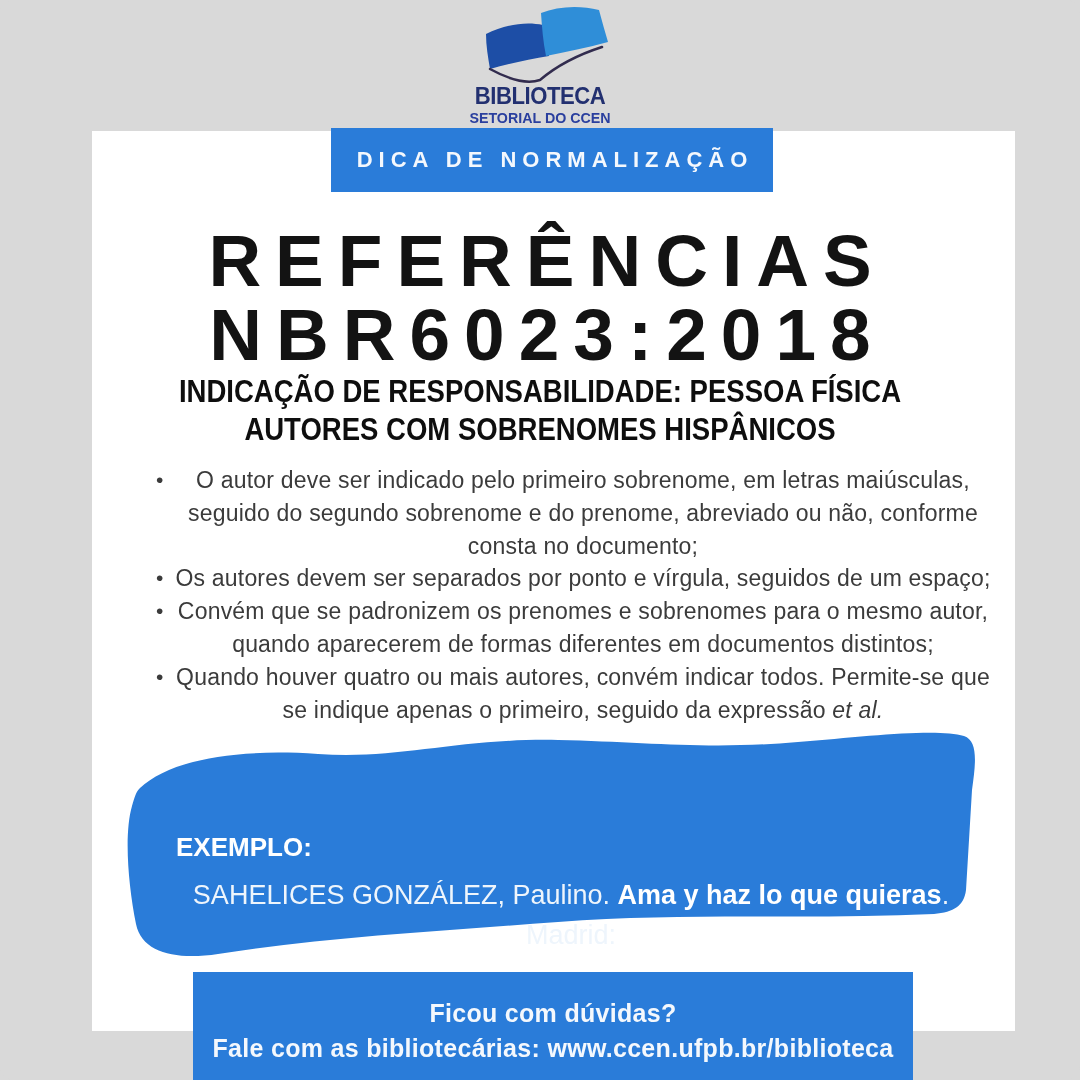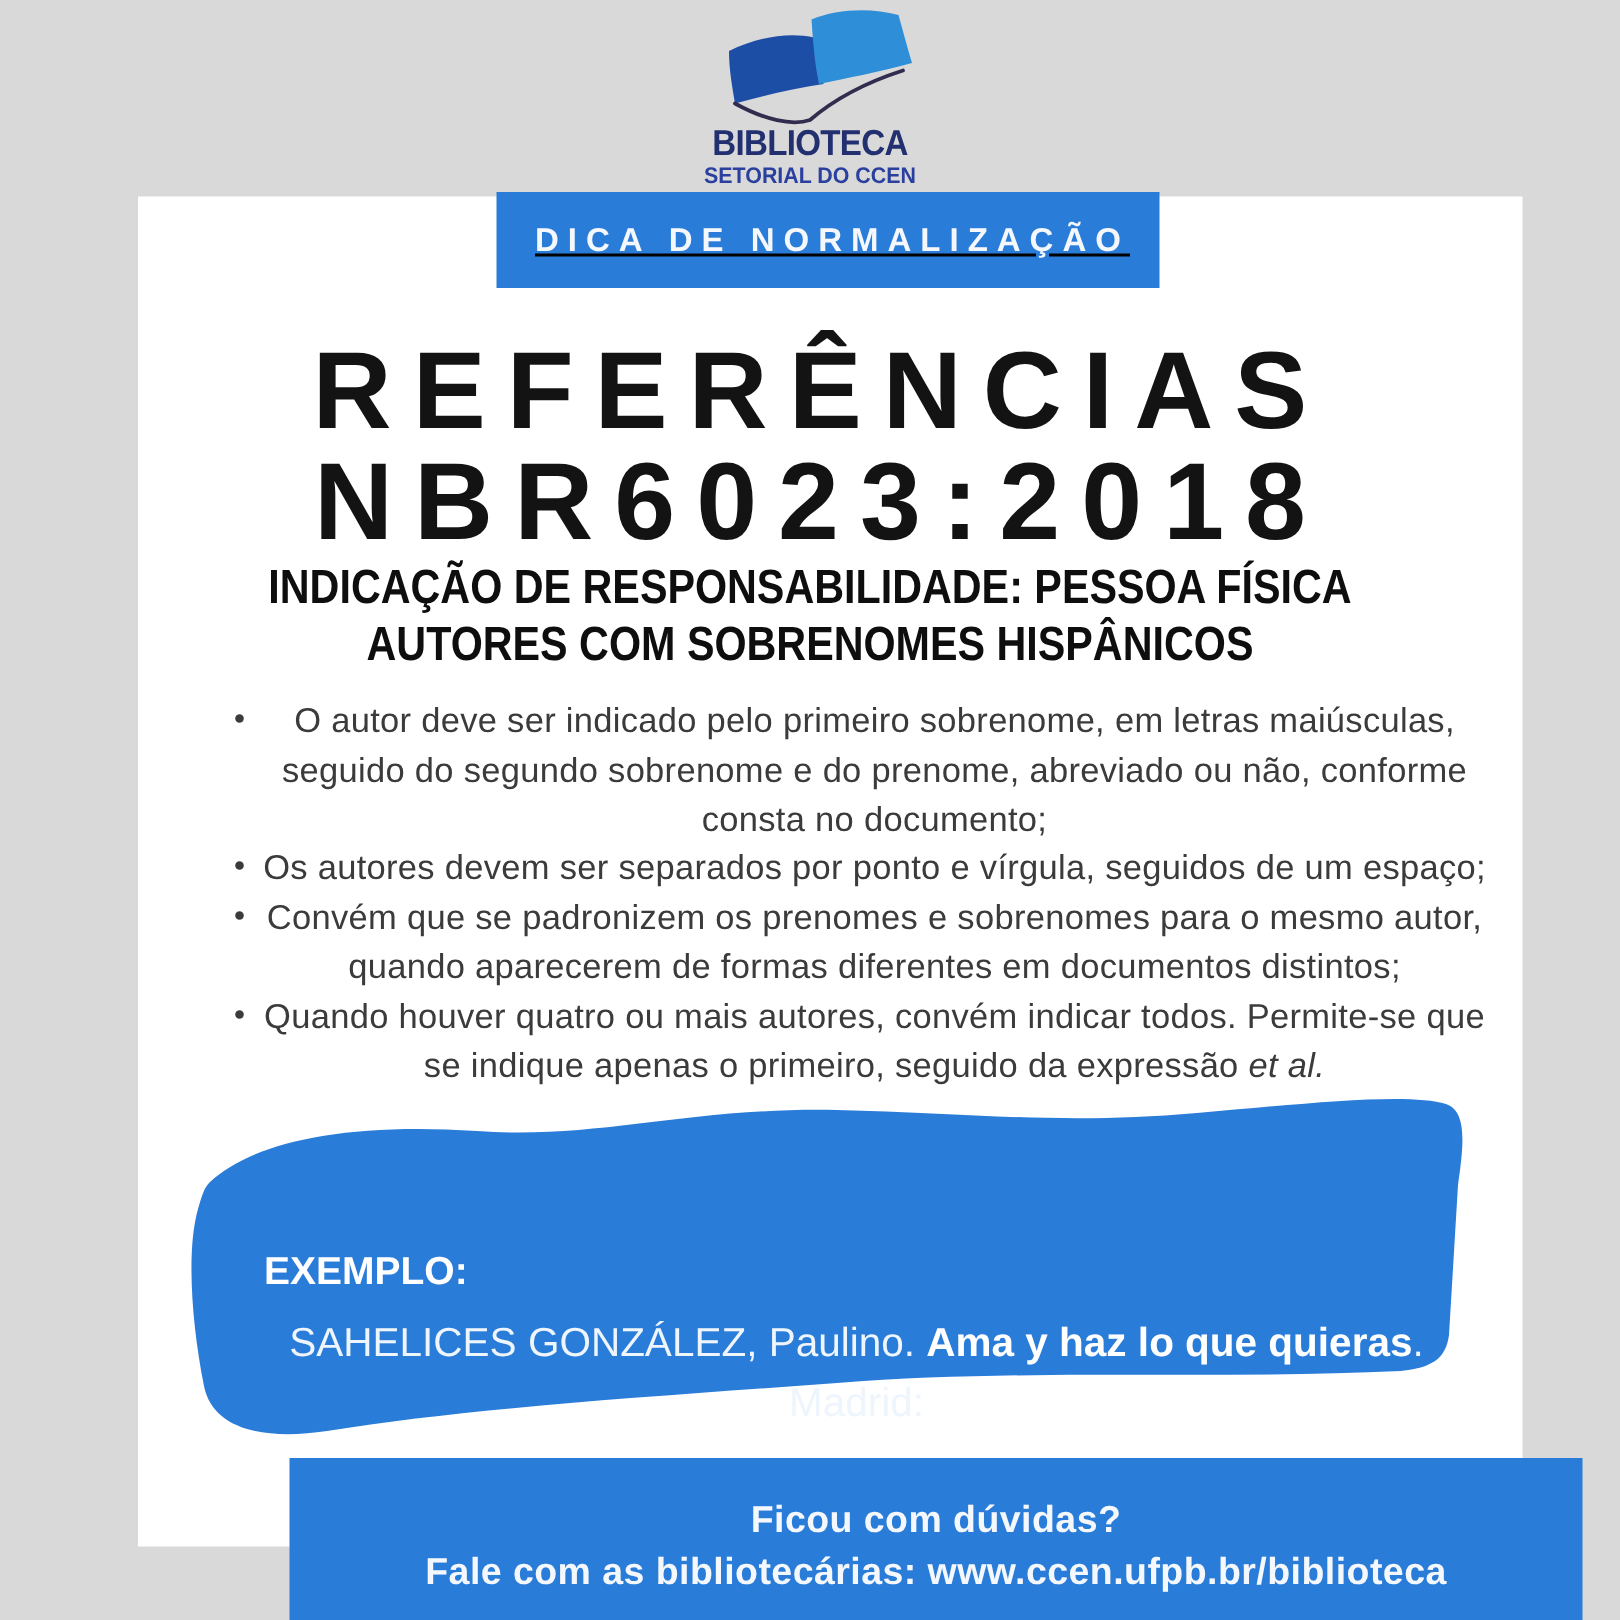--- a/index.html
+++ b/index.html
@@ -10,21 +10,21 @@
   
   .logo{position:absolute;left:0;top:6px;width:1080px;text-align:center;}
   .logo svg{display:block;margin:0 auto;}
   .logo-word{font-weight:700;font-size:24px;letter-spacing:-0.5px;color:#223070;
              transform:scaleX(0.92);margin-top:-2px;}
   .logo-sub{font-weight:700;font-size:15px;letter-spacing:0px;color:#2a3f9e;
             transform:scaleX(0.95);margin-top:-1px;}
 
   
   .top-banner{position:absolute;left:331px;top:128px;width:442px;height:64px;background:#2a7cd9;
-              display:flex;align-items:center;justify-content:center;text-decoration:underline;}
+              display:flex;align-items:center;justify-content:center;}
   .top-banner span{color:#f4f8fd;font-weight:700;font-size:22px;letter-spacing:6px;padding-left:6px;}
 
   
   .title{position:absolute;left:0;top:224px;width:1080px;text-align:center;color:#131313;
          font-weight:700;font-size:73px;line-height:74px;letter-spacing:14px;padding-left:14px;box-sizing:border-box;}
   .subtitle{position:absolute;left:0;top:372px;width:1080px;text-align:center;color:#0e0e0e;
             font-weight:700;font-size:32px;line-height:38px;transform:scaleX(0.86);transform-origin:center;}
 
   
   .bullets{position:absolute;left:152px;top:464px;width:840px;color:#3b3b3b;
@@ -34,21 +34,21 @@
   .bullets li::before{content:"•";position:absolute;left:4px;top:0;font-size:21px;color:#3b3b3b;}
 
   
   .blob-svg{position:absolute;left:108px;top:712px;}
   .example-text{position:absolute;left:176px;top:788px;width:790px;color:#eef5fc;margin-top:44px;}
   .example-label{font-weight:700;font-size:26px;color:#ffffff;margin-bottom:12px;}
   .example-line{font-size:27px;line-height:40px;text-align:center;}
   .example-line b{color:#ffffff;}
 
   
-  .footer-banner{position:absolute;left:193px;top:972px;width:862px;height:108px;background:#2a7cd9;
+  .footer-banner{position:absolute;left:193px;top:972px;width:720px;height:108px;background:#2a7cd9;
                  text-align:center;box-sizing:border-box;padding-top:24px;}
   .footer-banner div{color:#f4f8fd;font-weight:700;font-size:25px;line-height:35px;letter-spacing:0.3px;}
 </style>
 </head>
 <body>
 
 <div class="canvas">
 
   <div class="card"></div>
 

